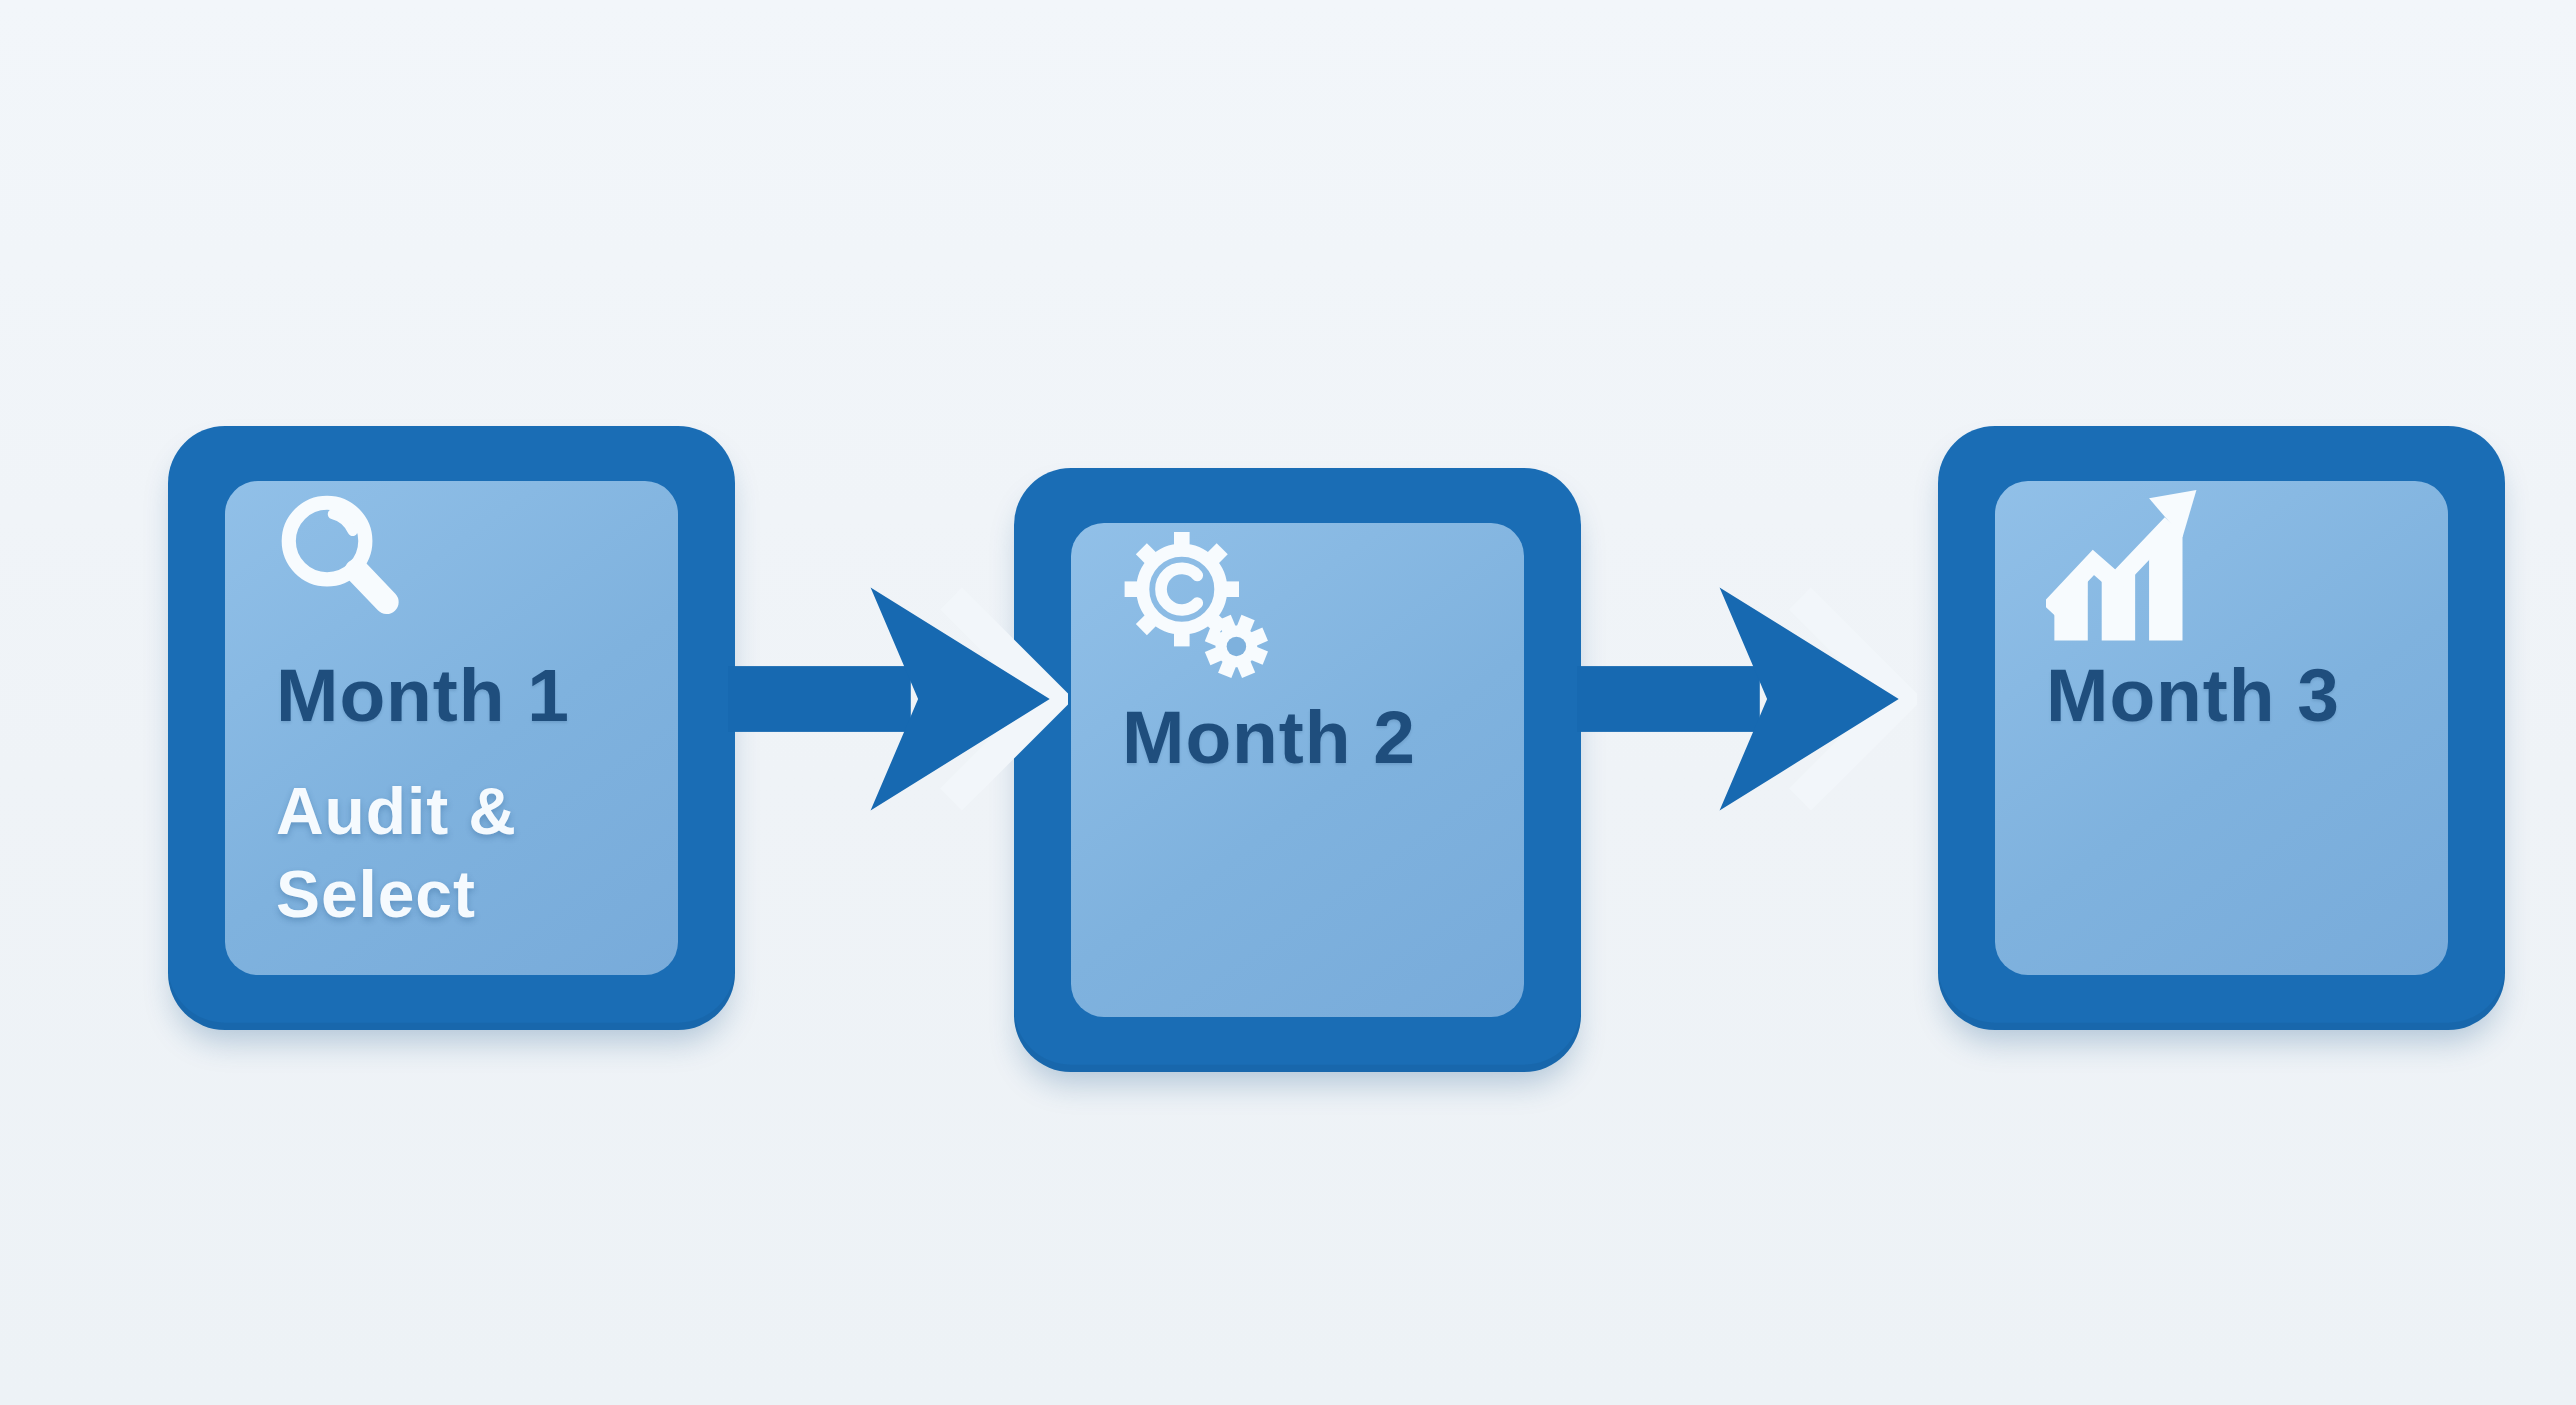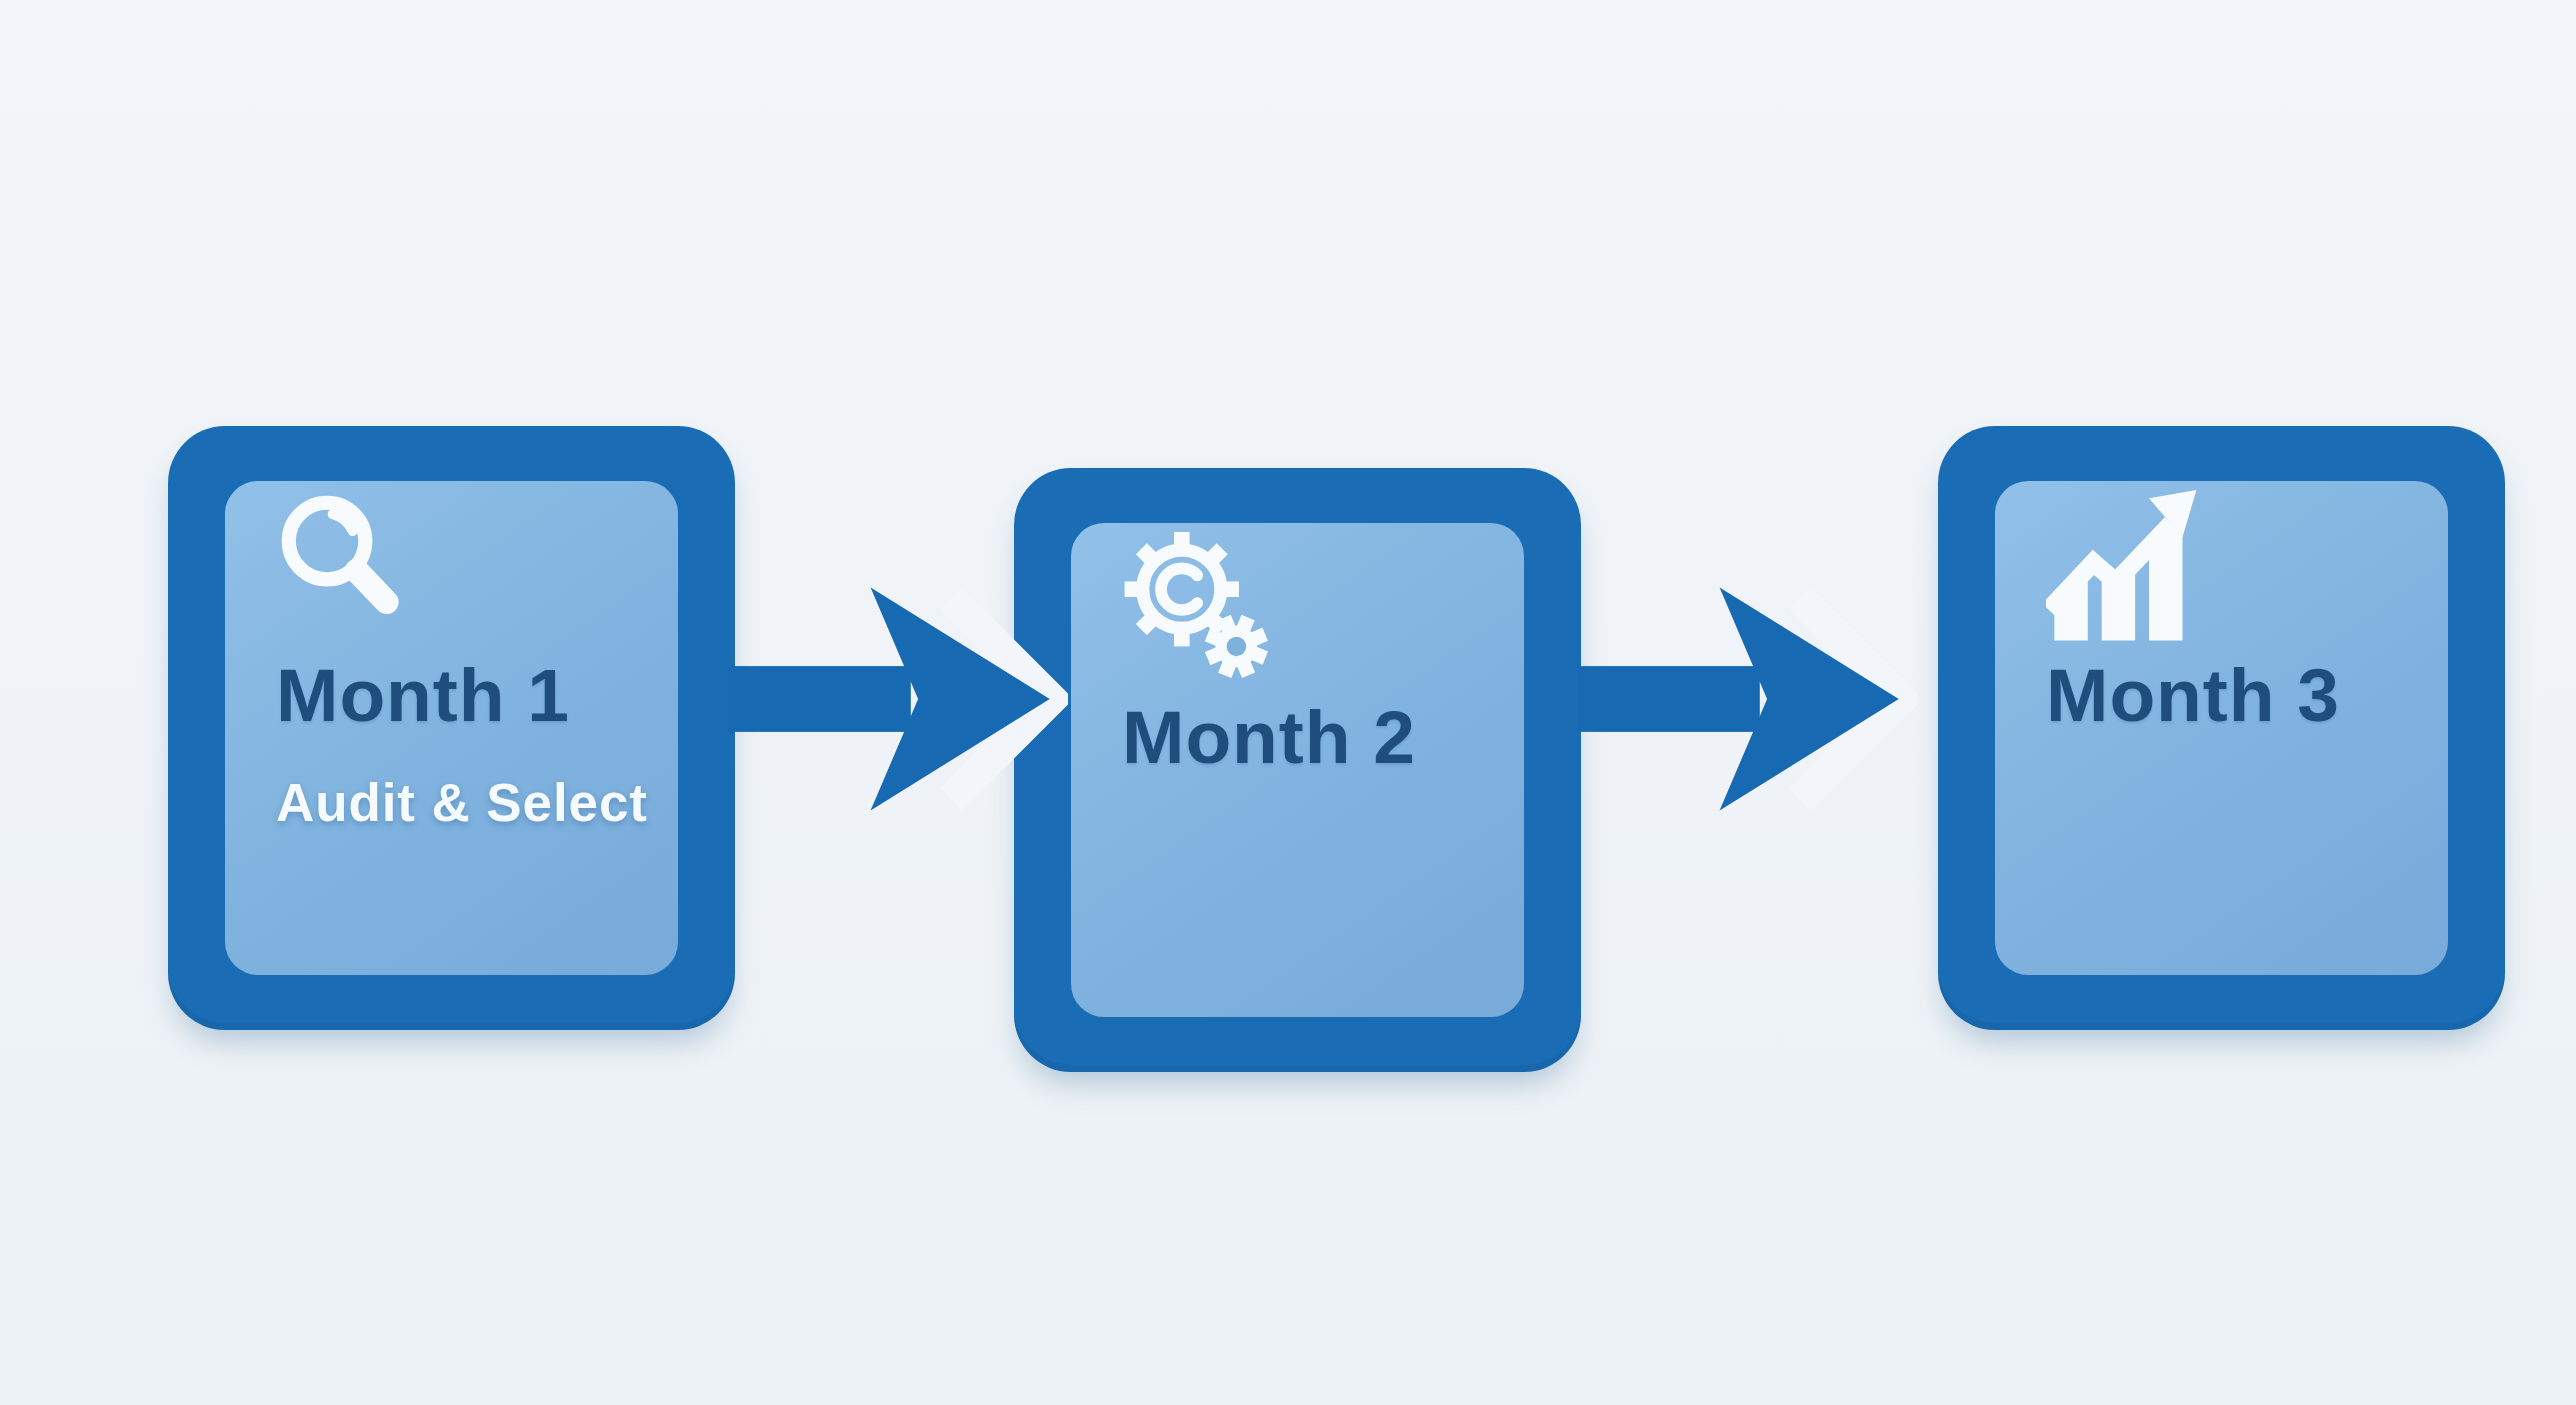--- a/index.html
+++ b/index.html
@@ -42,21 +42,21 @@
     font-size:75px;
     font-weight:700;
     line-height:1.0;
     color:#1f4e7d;
     letter-spacing:0.9px;
     text-shadow:0 1.8px 2.7px rgba(20,60,100,0.15);
   }
   .step-subtitle{
     margin-top:37px;
     max-width:421px;
-    font-size:53px;
+    font-size:66px;
     font-weight:700;
     line-height:1.26;
     color:#f5fafe;
     letter-spacing:0.9px;
     text-shadow:0 2.7px 6.4px rgba(25,75,125,0.30);
   }
   .connector{
     position:absolute;
     top:580px;
     width:340px;height:238px;

